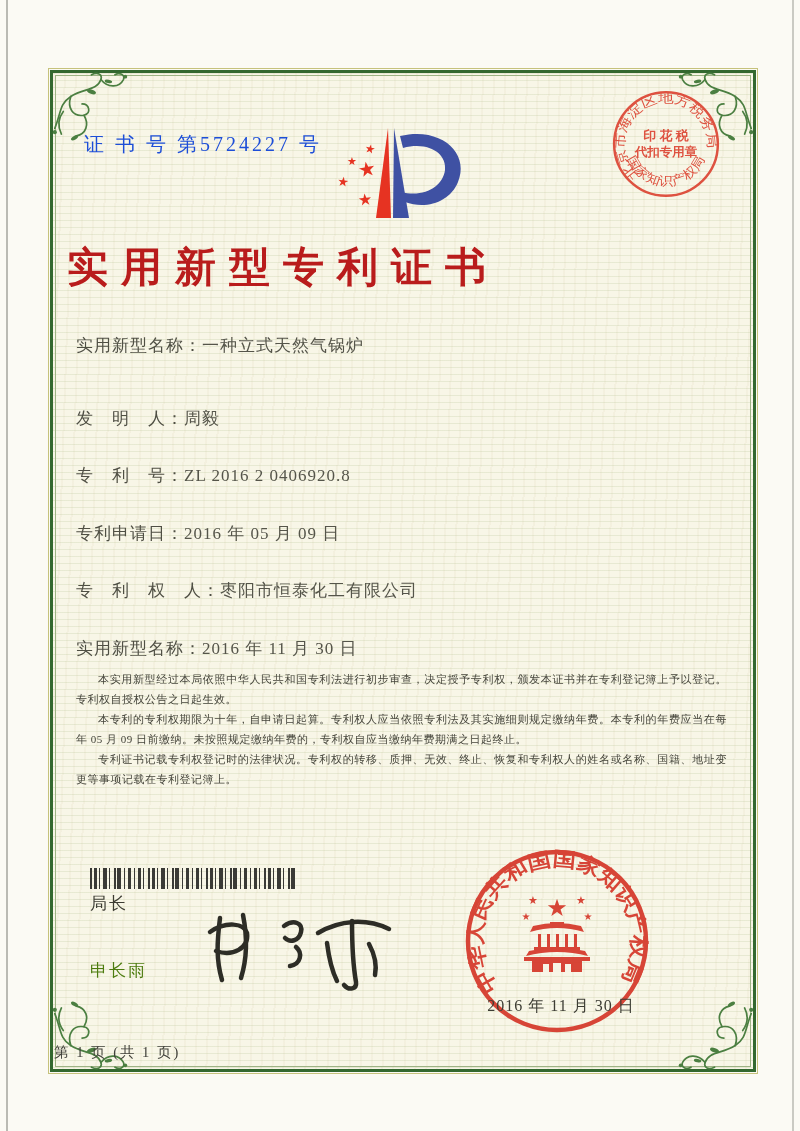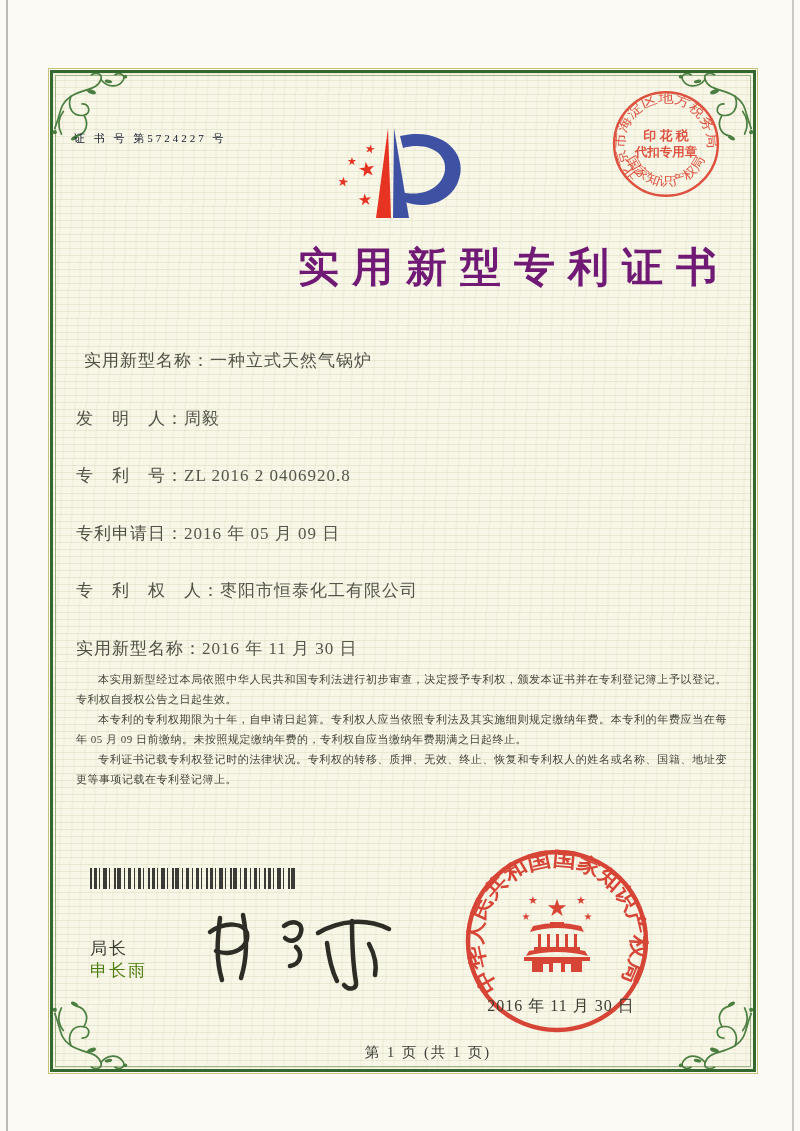--- a/index.html
+++ b/index.html
@@ -20,62 +20,62 @@
              repeating-linear-gradient(92deg, rgba(205,190,150,0.10) 0 2px, rgba(0,0,0,0) 2px 11px);
            z-index:0; }
   .frame-inner { position:absolute; inset:2px; border:1px solid #9db384; }
 
   .corner { position:absolute; width:94px; height:94px; z-index:1; }
   .corner.tl { left:52px;  top:72px;  transform:scale(-1,-1); transform-origin:0 0; translate:94px 94px; }
   .corner.tr { left:660px; top:72px;  transform:scaleY(-1); transform-origin:0 0; translate:0 94px; }
   .corner.bl { left:52px;  top:976px; transform:scaleX(-1); transform-origin:0 0; translate:94px 0; }
   .corner.br { left:660px; top:976px; }
 
-  .cert-no { position:absolute; left:74px; top:131px; font-size:11px; letter-spacing:3px;
-             color:#0f172a; z-index:2; }
+  .cert-no { position:absolute; left:84px; top:131px; font-size:20px; letter-spacing:3px;
+             color:#1d4ed8; z-index:2; }
 
   .logo { position:absolute; left:320px; top:124px; width:160px; height:114px; z-index:2; }
 
   .tax-stamp { position:absolute; left:610px; top:88px; width:112px; height:112px; z-index:3; opacity:.92; }
 
-  .title { position:absolute; left:54px; top:240px; width:676px; text-align:right;
+  .title { position:absolute; left:54px; top:240px; width:676px; text-align:left;
            font-size:41px; font-weight:600; letter-spacing:13px; text-indent:13px;
-           color:#701a75; z-index:2; }
+           color:#b91c1c; z-index:2; }
 
   .field { position:absolute; left:76px; font-size:17px; color:#4f4f44; letter-spacing:1px; z-index:2; }
   .field .val { color:#55554a; }
-  .f0 { top:349px;margin-left:8px; } .f1 { top:407px;text-align:center; } .f2 { top:464px; }
+  .f0 { top:334px; } .f1 { top:407px;text-align:center; } .f2 { top:464px; }
   .f3 { top:522px; } .f4 { top:579px; } .f5 { top:637px; }
 
   .paragraphs { position:absolute; left:76px; top:669px; width:651px; z-index:2; }
   .paragraphs p { font-size:11px; line-height:20px; color:#45453b;
                   text-indent:2em; text-align:justify; letter-spacing:0.5px; }
 
   .barcode { position:absolute; left:90px; top:868px; width:206px; height:21px; z-index:2;
              background:repeating-linear-gradient(90deg,
                #3a3a36 0 2px, rgba(0,0,0,0) 2px 4px, #3a3a36 4px 7px, rgba(0,0,0,0) 7px 9px,
                #3a3a36 9px 10px, rgba(0,0,0,0) 10px 13px, #3a3a36 13px 17px, rgba(0,0,0,0) 17px 19px,
                #3a3a36 19px 20px, rgba(0,0,0,0) 20px 24px, #3a3a36 24px 26px, rgba(0,0,0,0) 26px 27px,
                #3a3a36 27px 31px, rgba(0,0,0,0) 31px 34px, #3a3a36 34px 35px, rgba(0,0,0,0) 35px 38px,
                #3a3a36 38px 41px, rgba(0,0,0,0) 41px 44px, #3a3a36 44px 45px, rgba(0,0,0,0) 45px 48px,
                #3a3a36 48px 51px, rgba(0,0,0,0) 51px 53px, #3a3a36 53px 54px, rgba(0,0,0,0) 54px 58px); }
 
-  .director-title { position:absolute; left:90px; top:937px; font-size:17px; color:#3c3c33;
+  .director-title { position:absolute; left:90px; top:892px; font-size:17px; color:#3c3c33;
                     font-family:"Liberation Sans","DejaVu Sans",sans-serif; letter-spacing:2px; z-index:2; }
   .director-name  { position:absolute; left:90px; top:959px; font-size:17px; color:#4d7c0f;
                     font-family:"Liberation Sans","DejaVu Sans",sans-serif; letter-spacing:2px; z-index:2; }
 
   .signature { position:absolute; left:196px; top:902px; width:212px; height:92px; z-index:3; }
 
   .seal { position:absolute; left:462px; top:846px; width:190px; height:190px; z-index:2; opacity:.93; }
   .seal-date { position:absolute; left:468px; top:996px; width:186px; text-align:center;
                font-size:16px; letter-spacing:1px; color:#3d3d34; z-index:3; }
 
-  .footer { position:absolute; left:54px; top:1043px; width:698px; text-align:center;
-            font-size:14.5px; letter-spacing:2px; color:#40403a; z-index:2;margin-left:25px; }
+  .footer { position:absolute; left:54px; top:1043px; width:698px; 
+            font-size:14.5px; letter-spacing:2px; color:#40403a; z-index:2; }
 
   svg text { font-family:"Liberation Serif","DejaVu Serif",serif; }
 </style>
 </head>
 <body>
 
 <div class="page">
 
   <div class="edge-left"></div>
   <div class="edge-right"></div>

